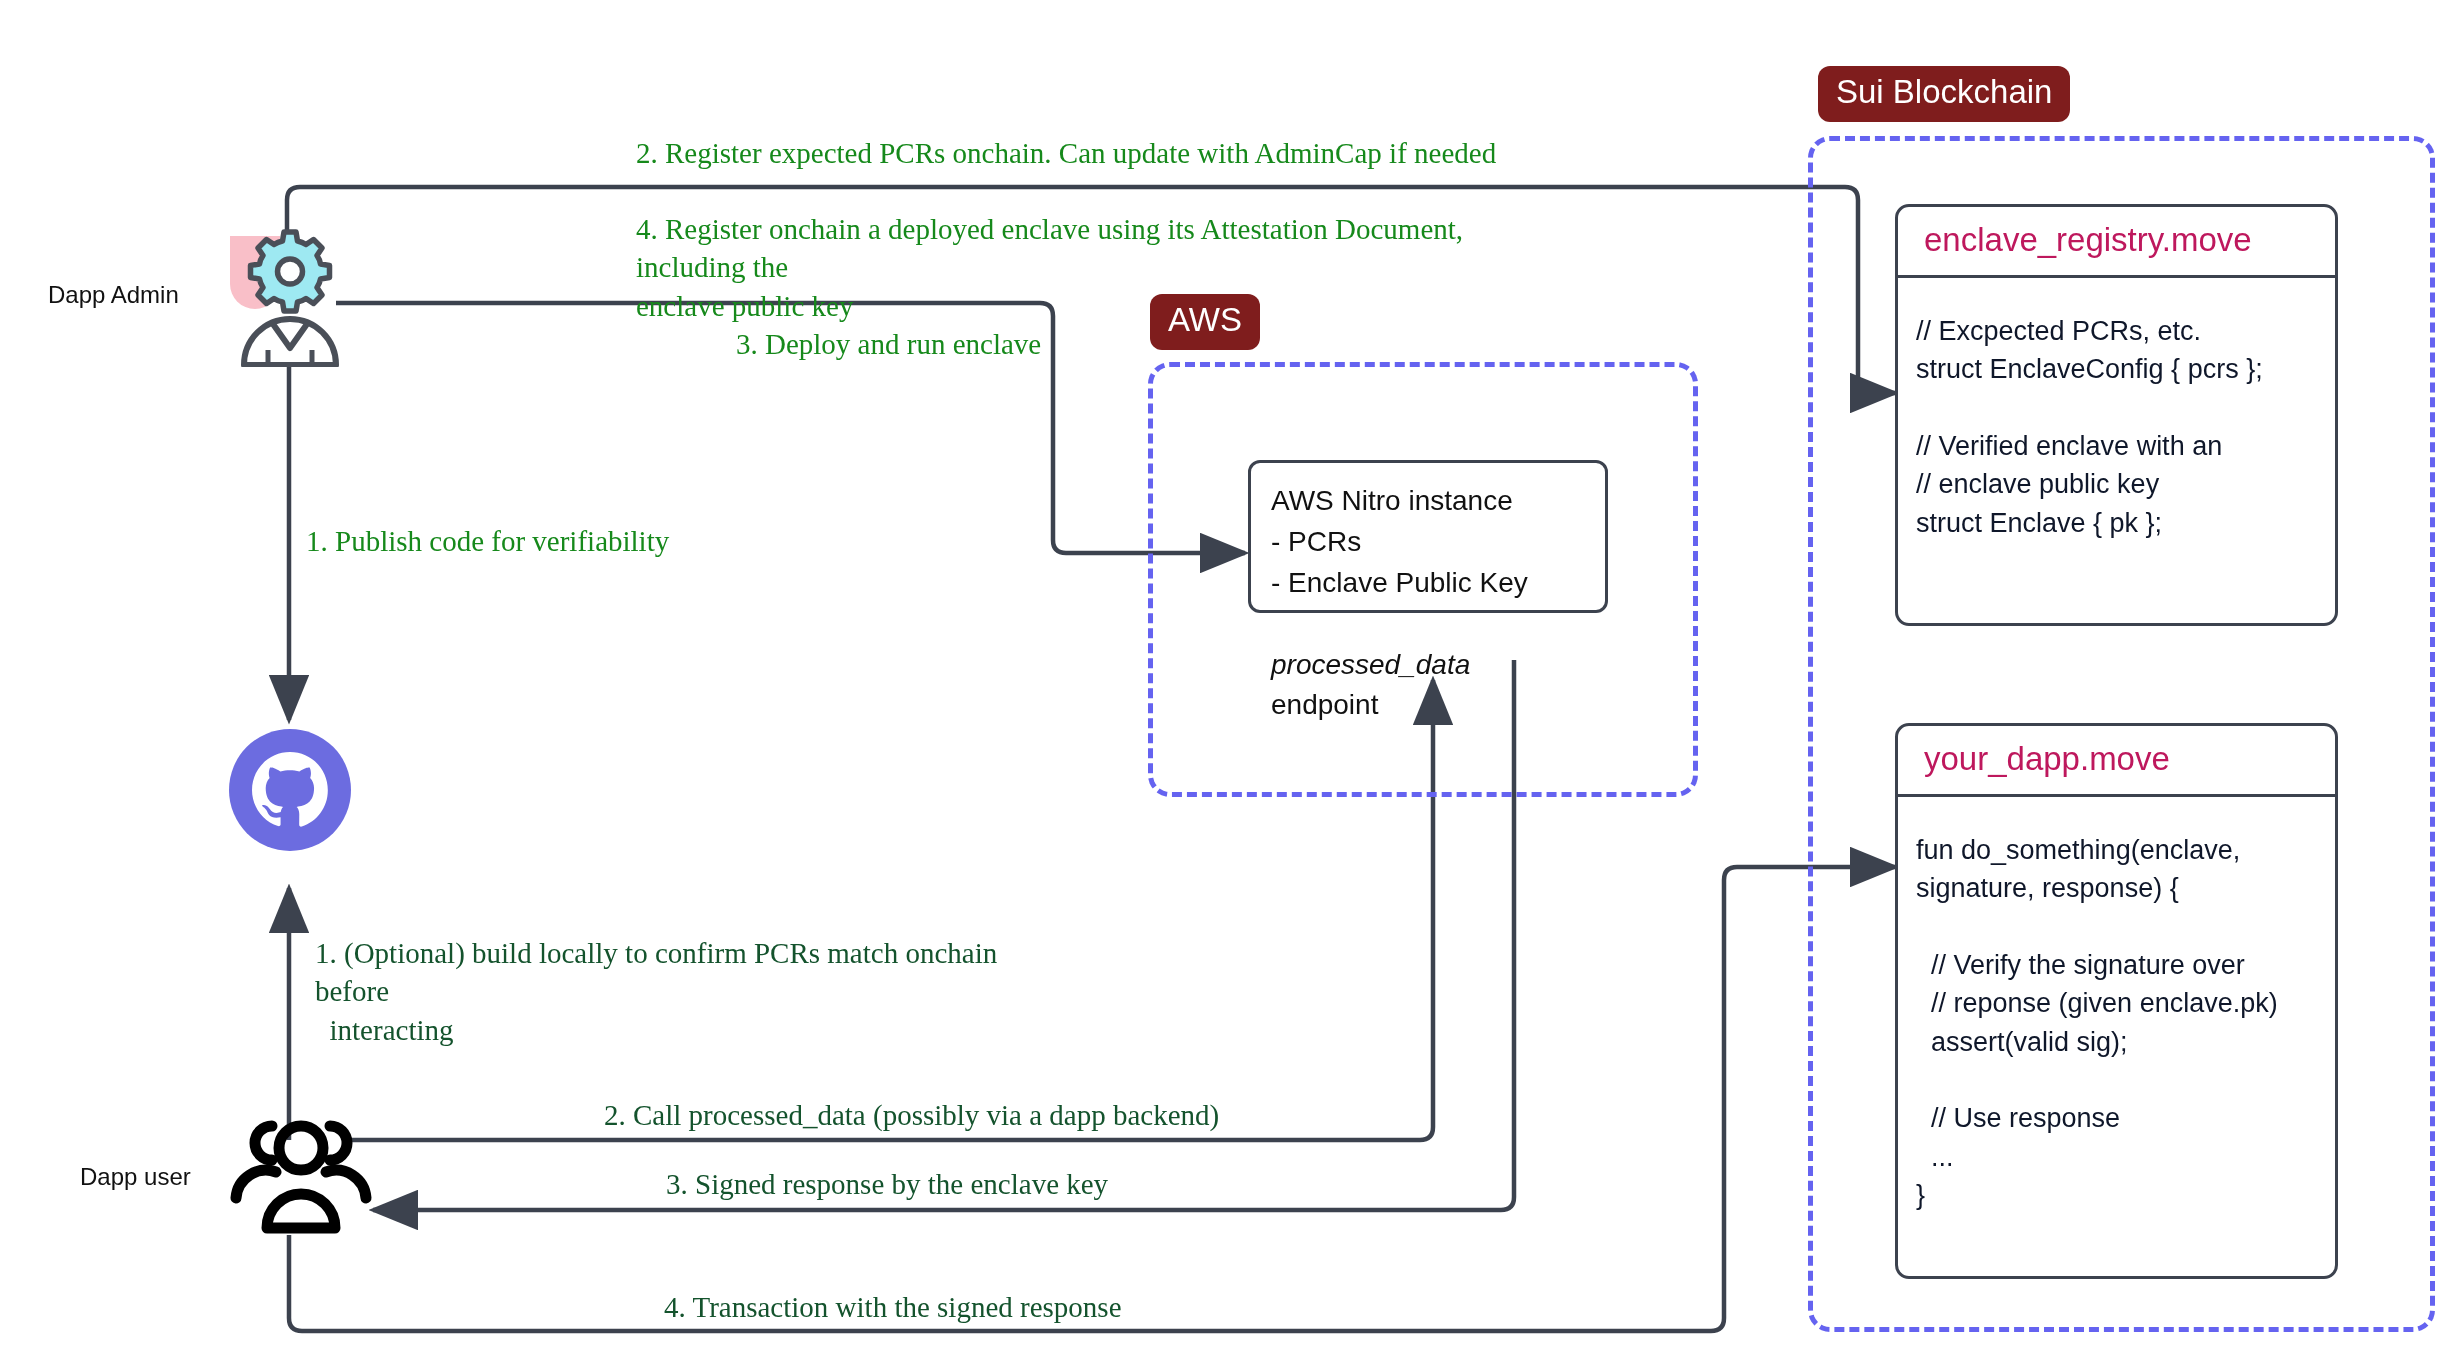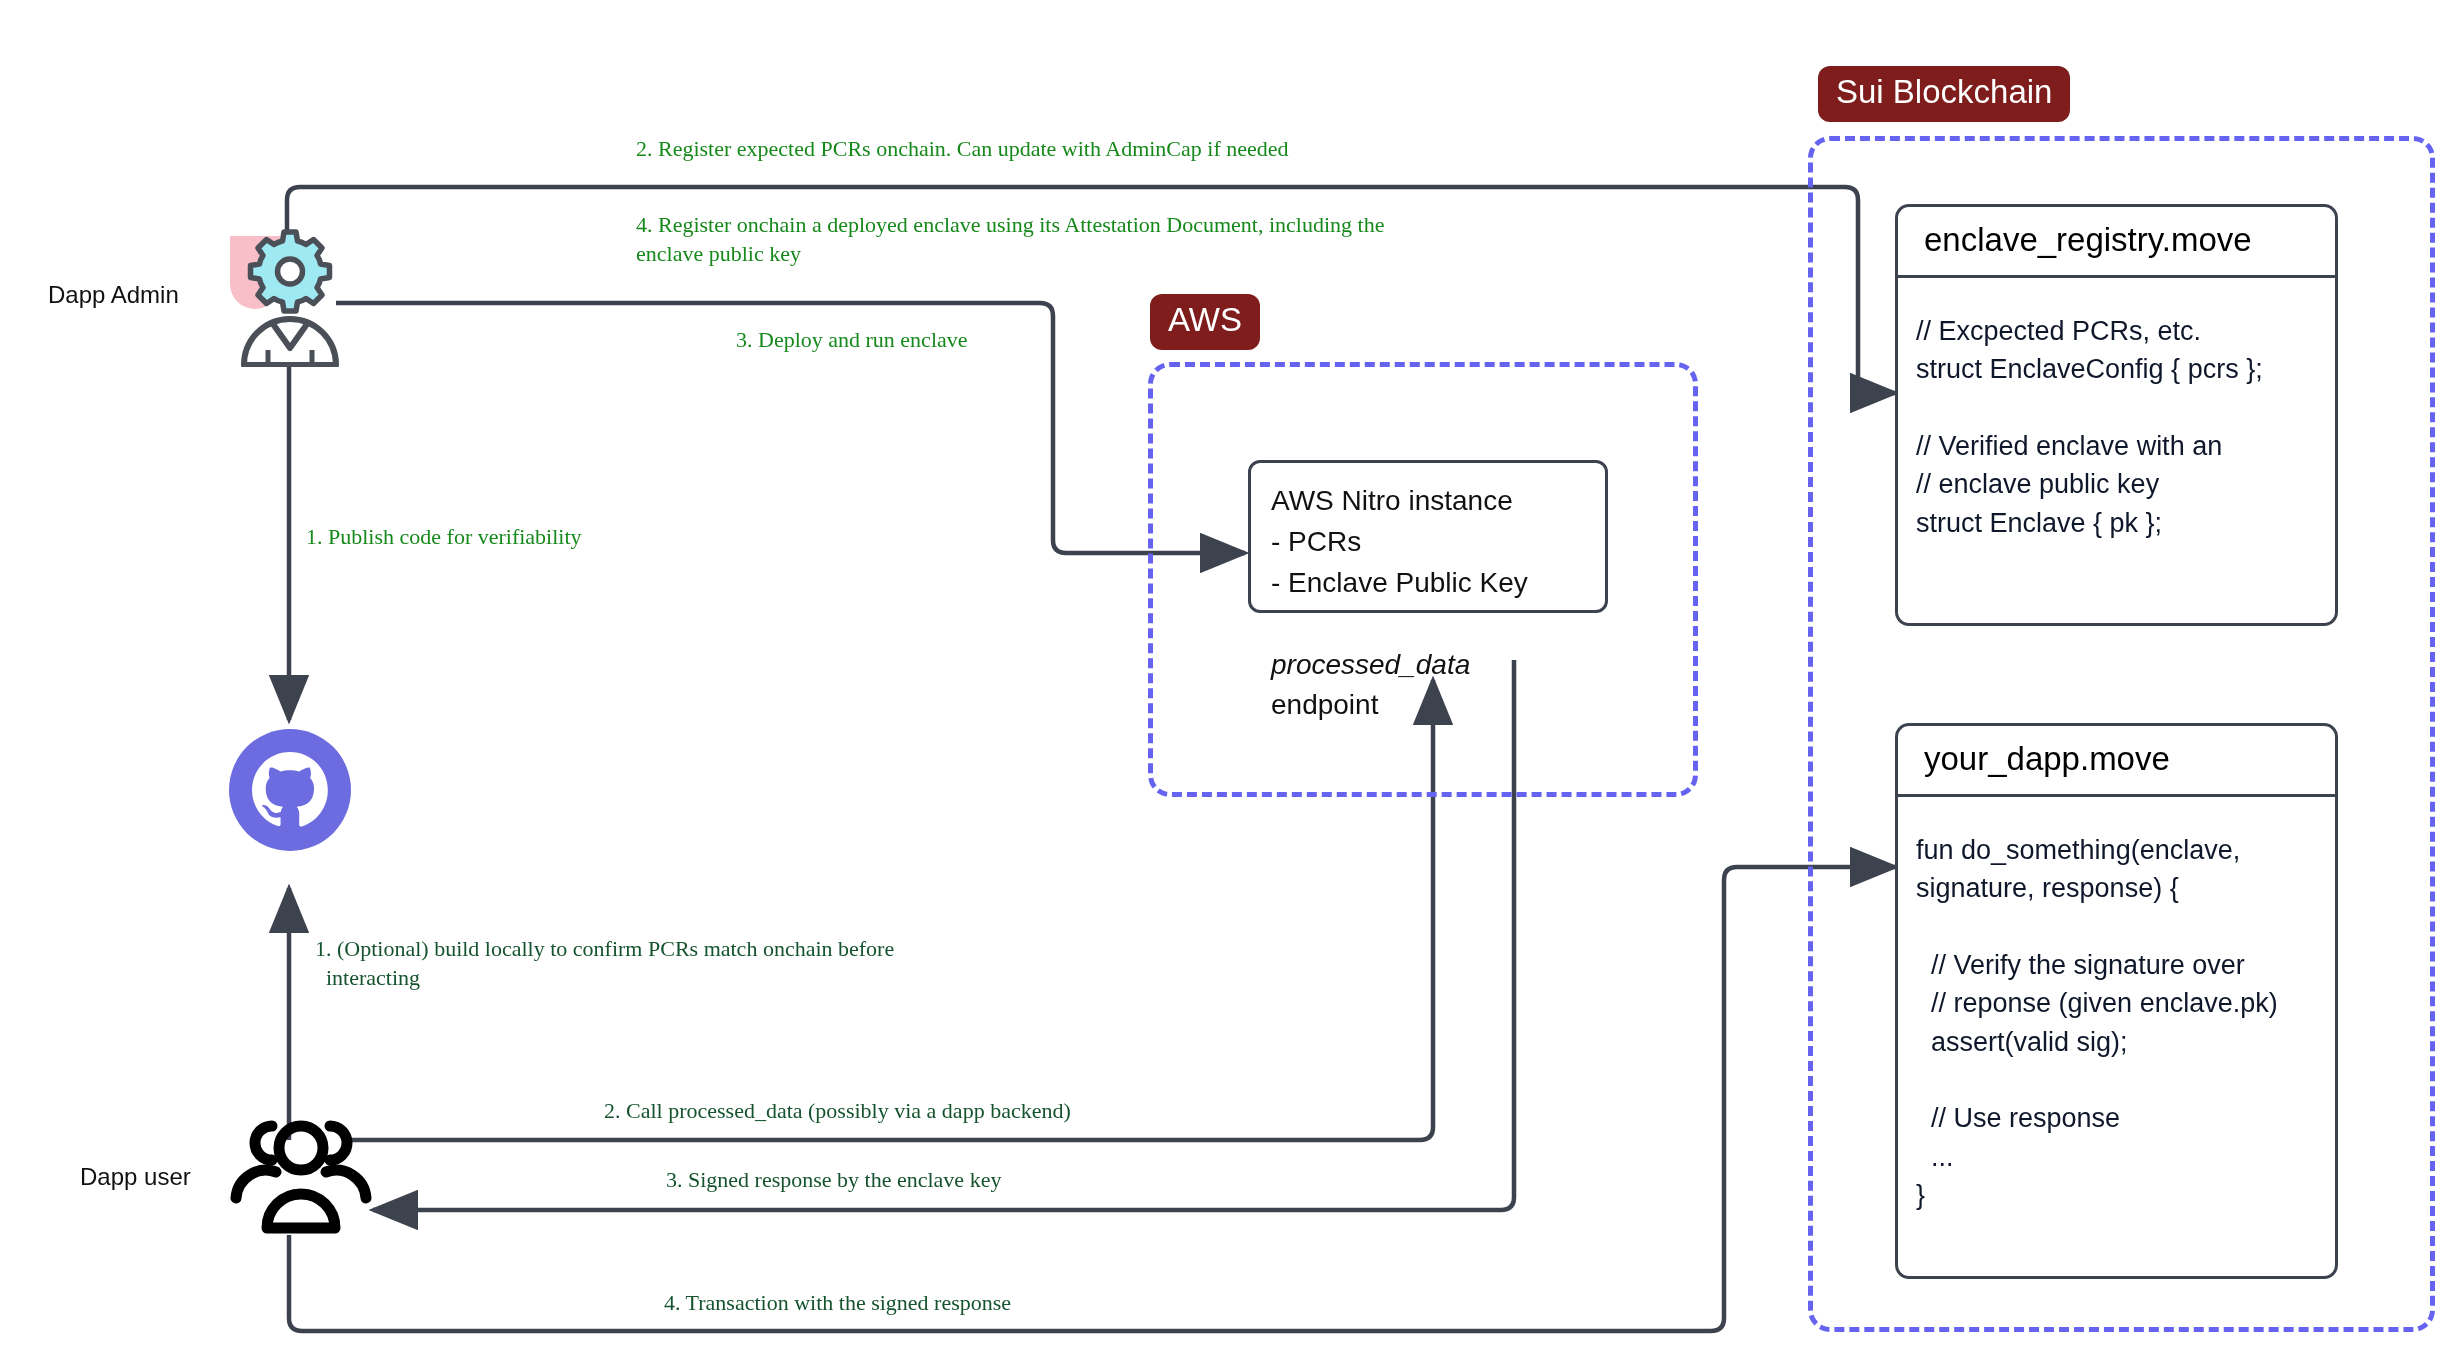--- a/index.html
+++ b/index.html
@@ -19,21 +19,21 @@
   
   .entity-label{
     font-family:"Liberation Sans", sans-serif;
     font-size:24px;color:#111111;white-space:nowrap;
     line-height:1.2;
   }
 
   
   .step{
     font-family:"Liberation Serif", serif;
-    font-size:22px;color:#1a8a1a;line-height:1.32;
+    font-size:29px;color:#1a8a1a;line-height:1.32;
   }
   .step.green{color:#16891b;}
   
   .step.black{color:#14532d;font-family:"Liberation Serif", serif;}
 
   
   .pill{
     position:absolute;background:#7f1d1d;color:#ffffff;
     border-radius:12px;padding:7px 18px 10px 18px;
     font-family:"Liberation Sans", sans-serif;font-size:33px;
@@ -46,21 +46,21 @@
     background:transparent;
   }
 
   
   .box{
     position:absolute;background:#ffffff;border:3px solid #3c424e;
     border-radius:14px;box-sizing:border-box;
   }
   .box-title{
     font-family:"Liberation Sans", sans-serif;
-    font-size:33px;color:#000000;padding:14px 0 16px 26px;
+    font-size:33px;color:#be185d;padding:14px 0 16px 26px;
     border-bottom:3px solid #3c424e;white-space:nowrap;
   }
   .box-body{
     padding:34px 26px 20px 18px;
     font-family:"Liberation Sans", sans-serif;
     font-size:27px;line-height:1.42;color:#0f172a;white-space:pre-wrap;
   }
   .plain-box{
     position:absolute;background:#ffffff;border:3px solid #3c424e;
     border-radius:12px;box-sizing:border-box;

